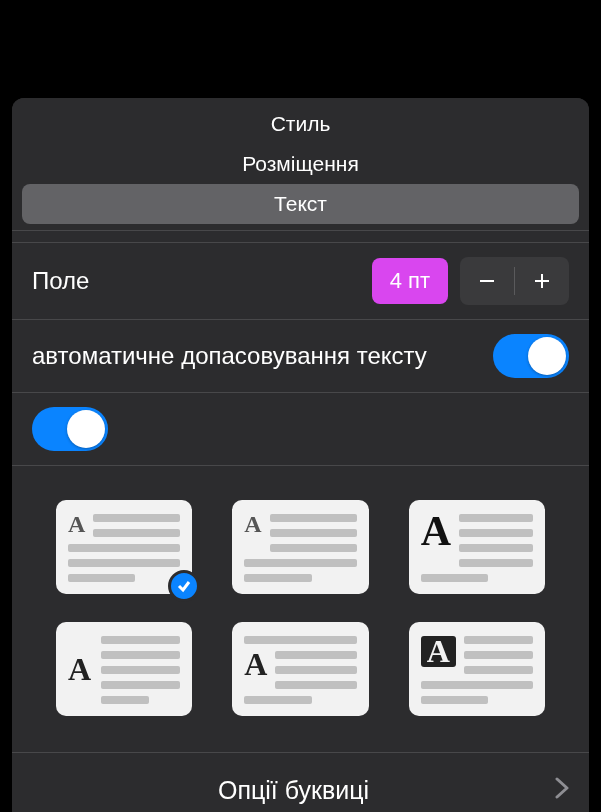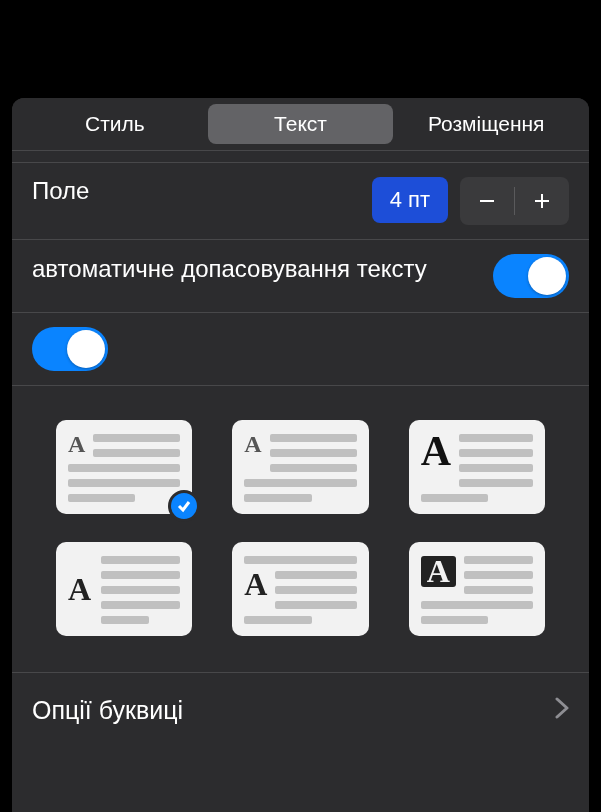--- a/index.html
+++ b/index.html
@@ -19,55 +19,56 @@
       bottom: 0;
       background: #2c2c2e;
       border-radius: 12px 12px 0 0;
       overflow: hidden;
     }
     .tabs {
       display: flex;
       background: #2c2c2e;
       padding: 6px 10px;
       gap: 0;
+      flex-direction: column;
     }
     .tab {
       flex: 1;
       text-align: center;
       padding: 8px 0;
       font-size: 21px;
       color: #fff;
       border-radius: 8px;
       cursor: pointer;
     }
     .tab.active {
       background: #636366;
     }
     .divider-top {
       height: 1px;
       background: #48484a;
     }
     .row {
       display: flex;
-      align-items: flex-start;
+      align-items: center;
       padding: 14px 20px;
       border-bottom: 1px solid #48484a;
       min-height: 68px;
     }
     .row-label {
       flex: 1;
       font-size: 24px;
       color: #fff;
     }
     .row-label.wrap {
       line-height: 1.25;
       padding-right: 6px;
     }
     .value-box {
-      background: #1d4ed8;
+      background: #d946ef;
       border-radius: 8px;
       padding: 10px 18px;
       font-size: 22px;
       color: #fff;
       margin-right: 12px;
     }
     .stepper {
       display: flex;
       align-items: center;
       background: #3a3a3c;
@@ -170,35 +171,35 @@
       display: flex;
       align-items: center;
       justify-content: center;
     }
     .check svg { stroke: #fff; stroke-width: 3; fill: none; }
     .options-row {
       display: flex;
       align-items: center;
       padding: 22px 20px;
     }
-    .options-row .row-label { font-size: 25px; }
+    .options-row .row-label { font-size: 25px; text-align: center; }
     .chevron {
       color: #8e8e93;
       font-size: 26px;
     }
   </style>
 </head>
 <body>
 
 <div class="panel">
 
   <div class="tabs">
     <div class="tab">Стиль</div>
+    <div class="tab">Розміщення</div>
     <div class="tab active">Текст</div>
-    <div class="tab">Розміщення</div>
   </div>
   <div class="divider-top"></div>
   <div style="height:12px;border-bottom:1px solid #48484a;"></div>
 
   <div class="row">
     <div class="row-label">Поле</div>
     <div class="value-box">4 пт</div>
     <div class="stepper">
       <div class="stepper-btn">
         <svg width="20" height="20" viewBox="0 0 20 20">

